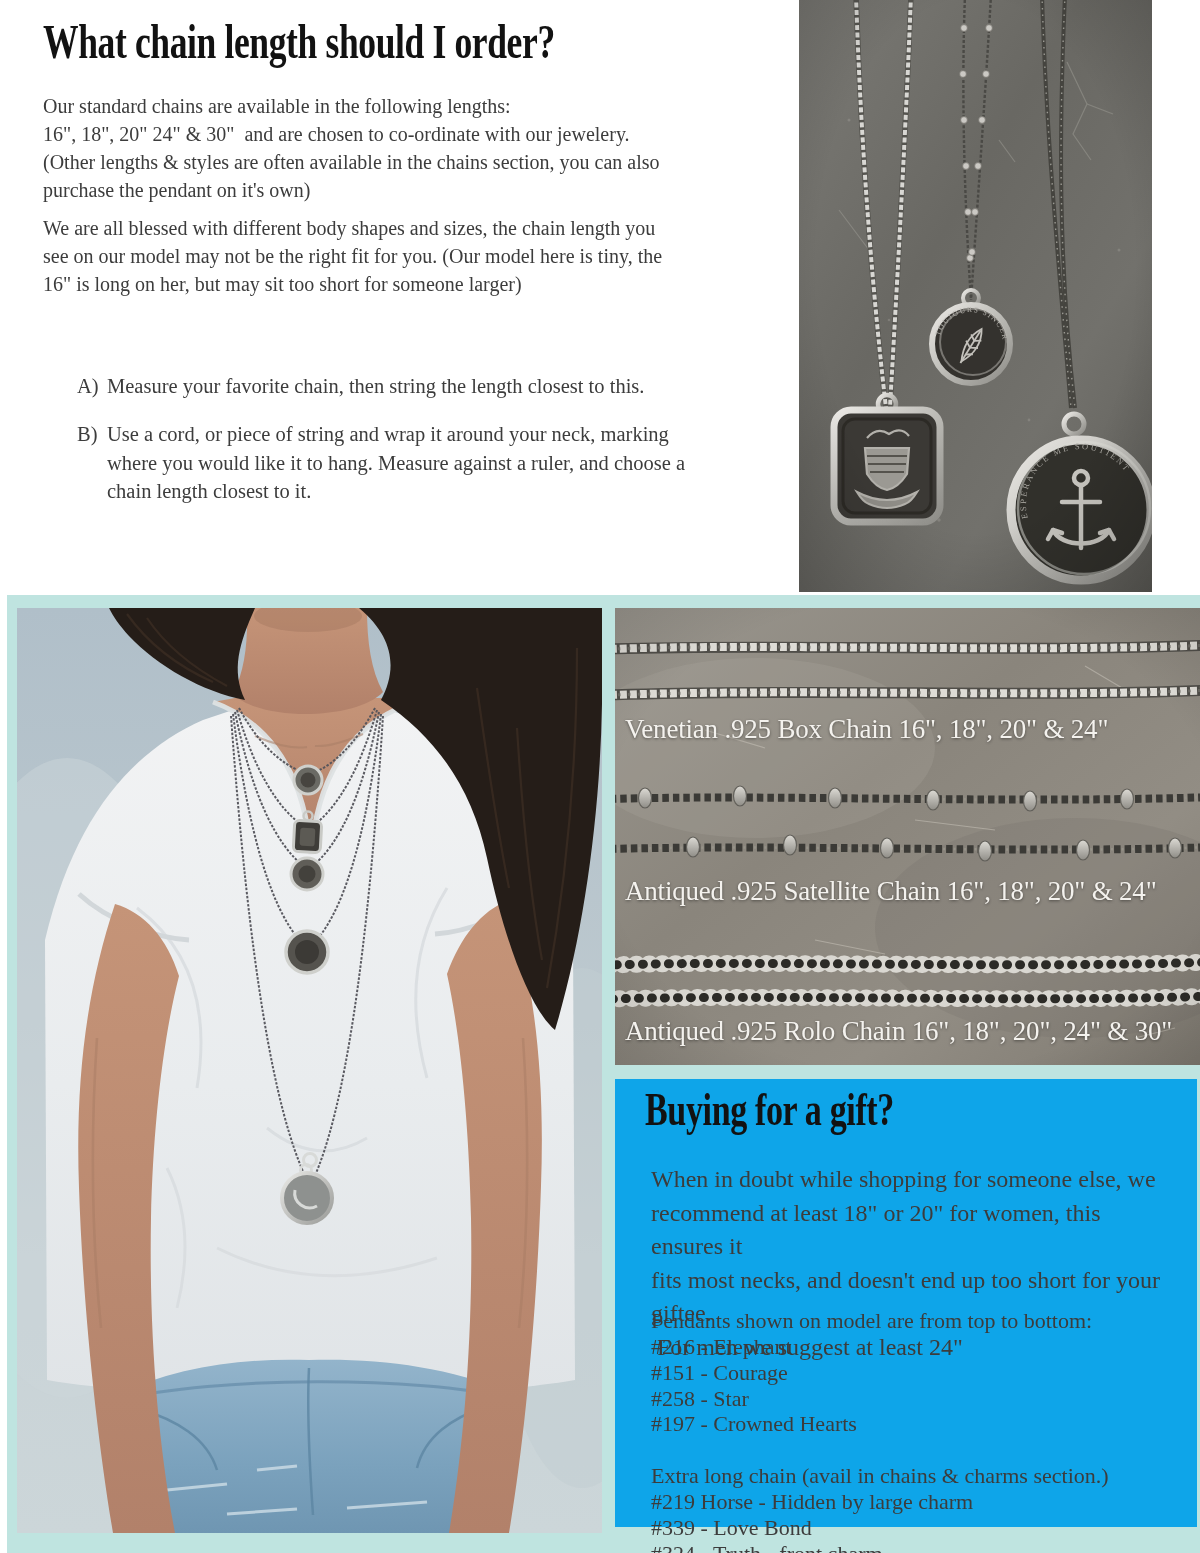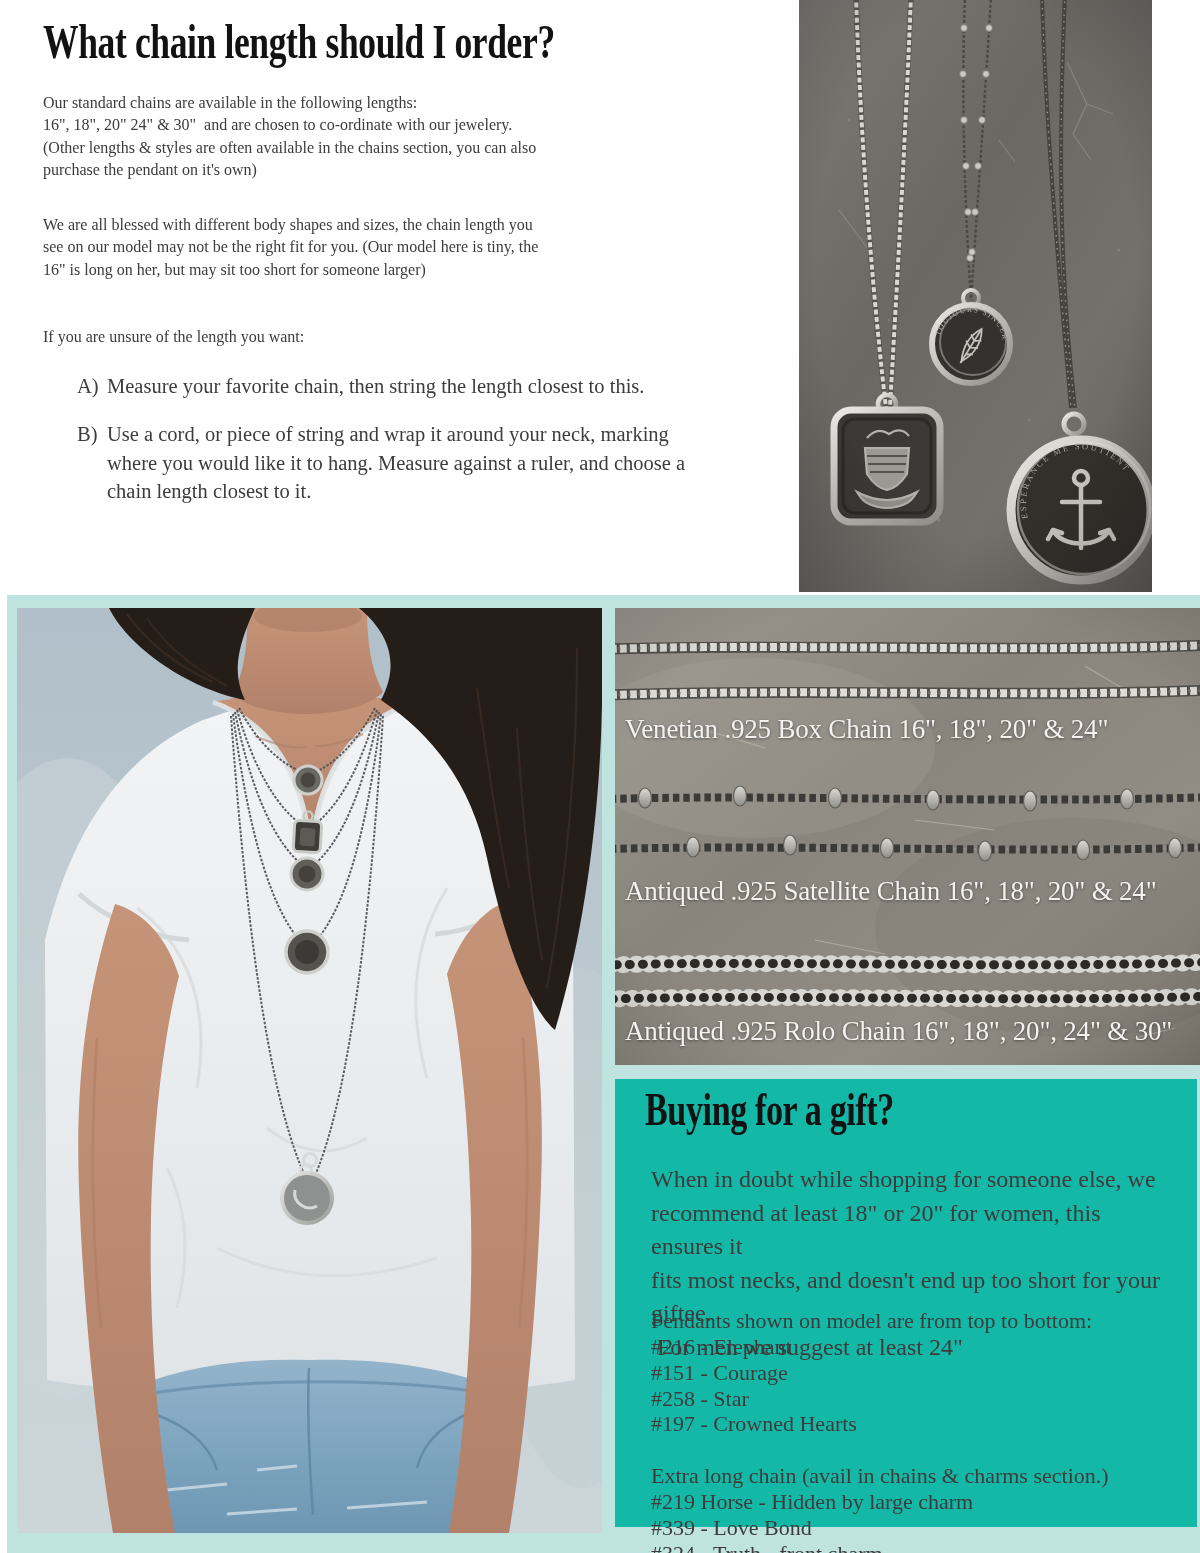--- a/index.html
+++ b/index.html
@@ -3,42 +3,42 @@
 <meta charset="utf-8">
 <style>
   html,body{margin:0;padding:0;background:#ffffff;}
   .page{position:relative;width:1200px;height:1553px;background:#ffffff;overflow:hidden;
         font-family:"Liberation Serif",serif;color:#2d2d2d;margin-left:7px;}
   
   .intro{position:absolute;left:36px;top:14px;width:740px;height:560px;}
   .intro h1{margin:0;position:absolute;left:0;top:0;font-size:48px;font-weight:bold;color:#121212;
             letter-spacing:-0.5px;white-space:nowrap;transform:scaleX(.74);transform-origin:left top;
             font-family:"Liberation Serif",serif;}
-  .para{position:absolute;left:0;font-size:16px;line-height:1.4;color:#3c3c3c;white-space:pre-wrap;width:740px;}
+  .para{position:absolute;left:0;font-size:20px;line-height:1.4;color:#3c3c3c;white-space:pre-wrap;width:740px;}
   .p1{top:78px;}
   .p2{top:200px;}
   .p3{top:312px;}
   .option{position:absolute;left:34px;display:flex;font-size:20.5px;line-height:1.4;color:#3c3c3c;}
   .optA{top:358px;}
   .optB{top:406px;}
   .option .lbl{flex:0 0 30px;}
   .option .txt{white-space:pre-wrap;}
   
   .pendant-photo{position:absolute;left:792px;top:0;width:353px;height:592px;}
   .teal{position:absolute;left:0;top:595px;width:1200px;height:958px;background:#bfe4e0;}
   .model-photo{position:absolute;left:10px;top:13px;width:585px;height:925px;}
   .chain-photo{position:absolute;left:608px;top:13px;width:592px;height:457px;}
   .chain-photo svg{position:absolute;left:0;top:0;}
   .chain-label{position:absolute;left:10px;font-size:27px;letter-spacing:-0.2px;color:#f4f2ee;
                text-shadow:0 1px 3px rgba(0,0,0,.45);white-space:nowrap;}
   .cl1{top:106px;}
   .cl2{top:268px;}
   .cl3{top:408px;}
   
-  .gift-box{position:absolute;left:608px;top:484px;width:582px;height:448px;background:#14b8a6;}
+  .gift-box{position:absolute;left:608px;top:484px;width:582px;height:448px;background:#0ea5e9;}
   .gift-box h2{margin:0;position:absolute;left:30px;top:4px;font-size:46px;font-weight:bold;color:#121212;
                letter-spacing:-0.5px;white-space:nowrap;transform:scaleX(.74);transform-origin:left top;}
   .gift-body{position:absolute;left:36px;top:84px;width:520px;font-size:24px;line-height:1.4;
              color:#3c3c3c;white-space:pre-wrap;}
   .gift-notes{position:absolute;left:36px;top:229px;width:520px;font-size:22px;line-height:1.175;
               color:#3c3c3c;white-space:pre-wrap;}
 </style>
 </head>
 <body>
 
@@ -46,21 +46,20 @@
 
   <div class="intro">
     <h1>What chain length should I order?</h1>
     <div class="para p1">Our standard chains are available in the following lengths:
 16", 18", 20" 24" &amp; 30"  and are chosen to co-ordinate with our jewelery.
 (Other lengths &amp; styles are often available in the chains section, you can also
 purchase the pendant on it's own)</div>
     <div class="para p2">We are all blessed with different body shapes and sizes, the chain length you
 see on our model may not be the right fit for you. (Our model here is tiny, the
 16" is long on her, but may sit too short for someone larger)</div>
-    <div class="para p3">If you are unsure of the length you want:</div>
     <div class="option optA">
       <span class="lbl">A)</span>
       <span class="txt">Measure your favorite chain, then string the length closest to this.</span>
     </div>
     <div class="option optB">
       <span class="lbl">B)</span>
       <span class="txt">Use a cord, or piece of string and wrap it around your neck, marking
 where you would like it to hang. Measure against a ruler, and choose a
 chain length closest to it.</span>
     </div>

